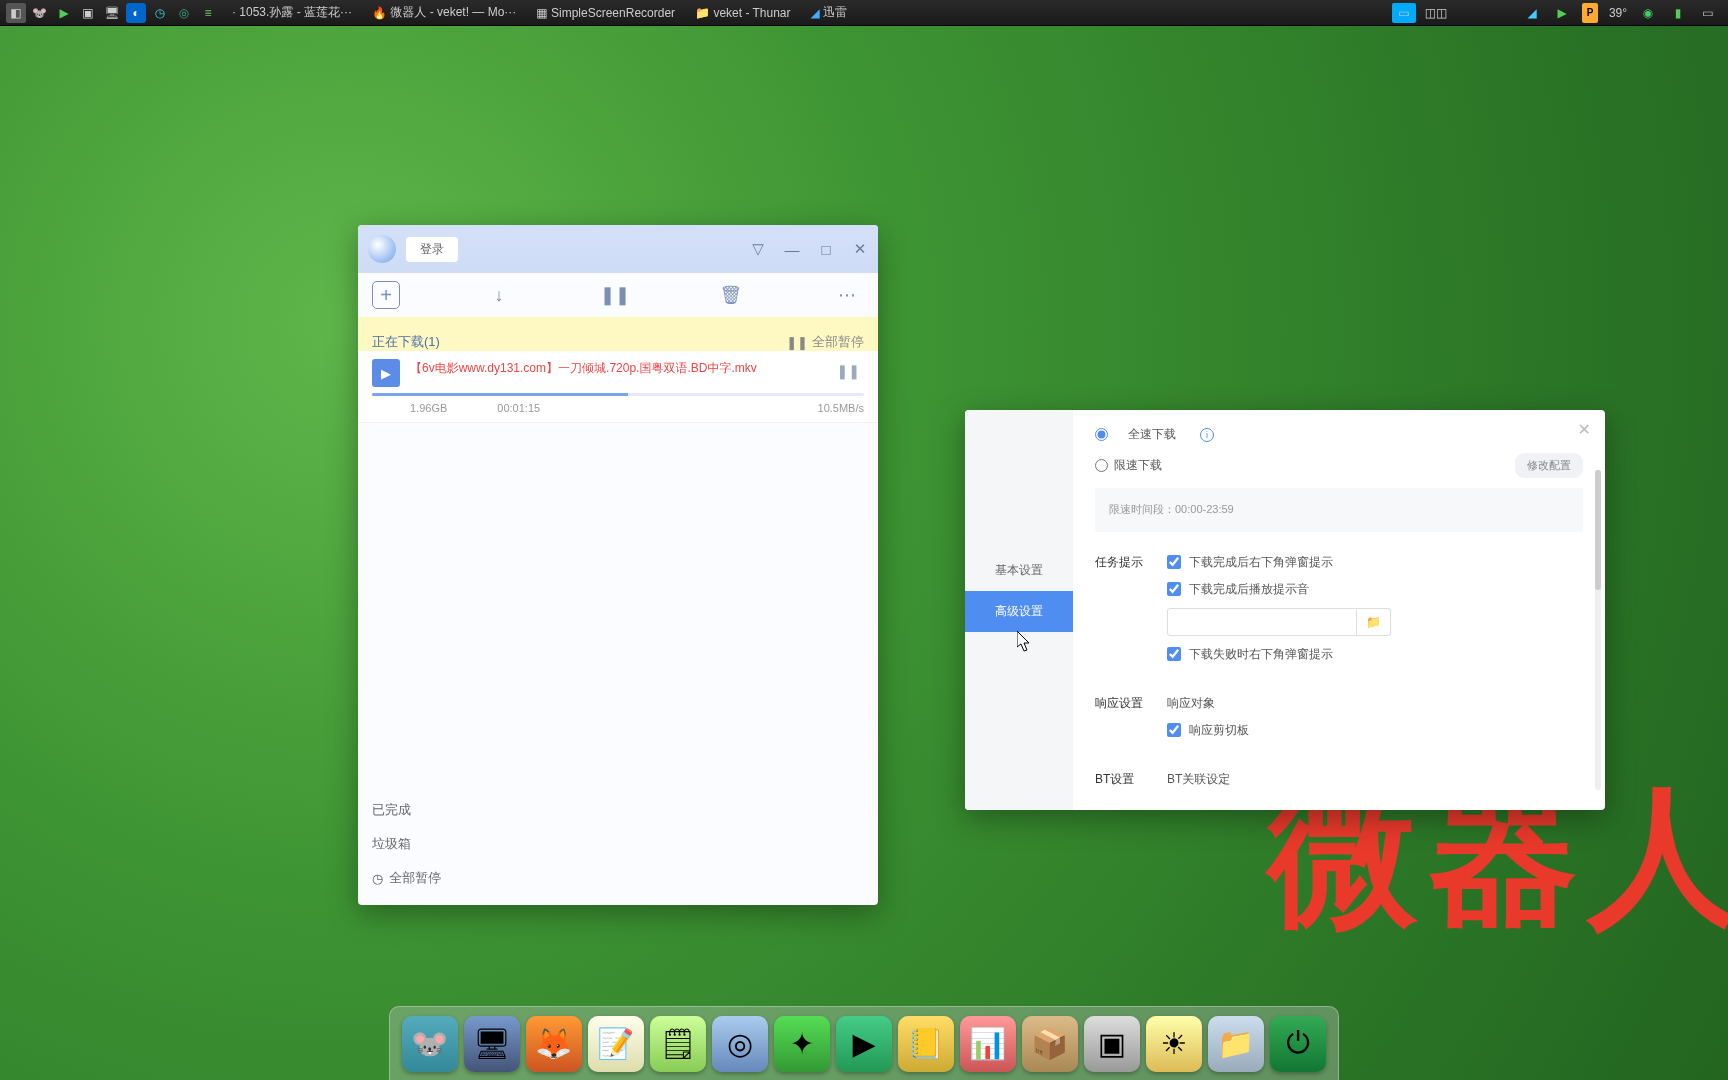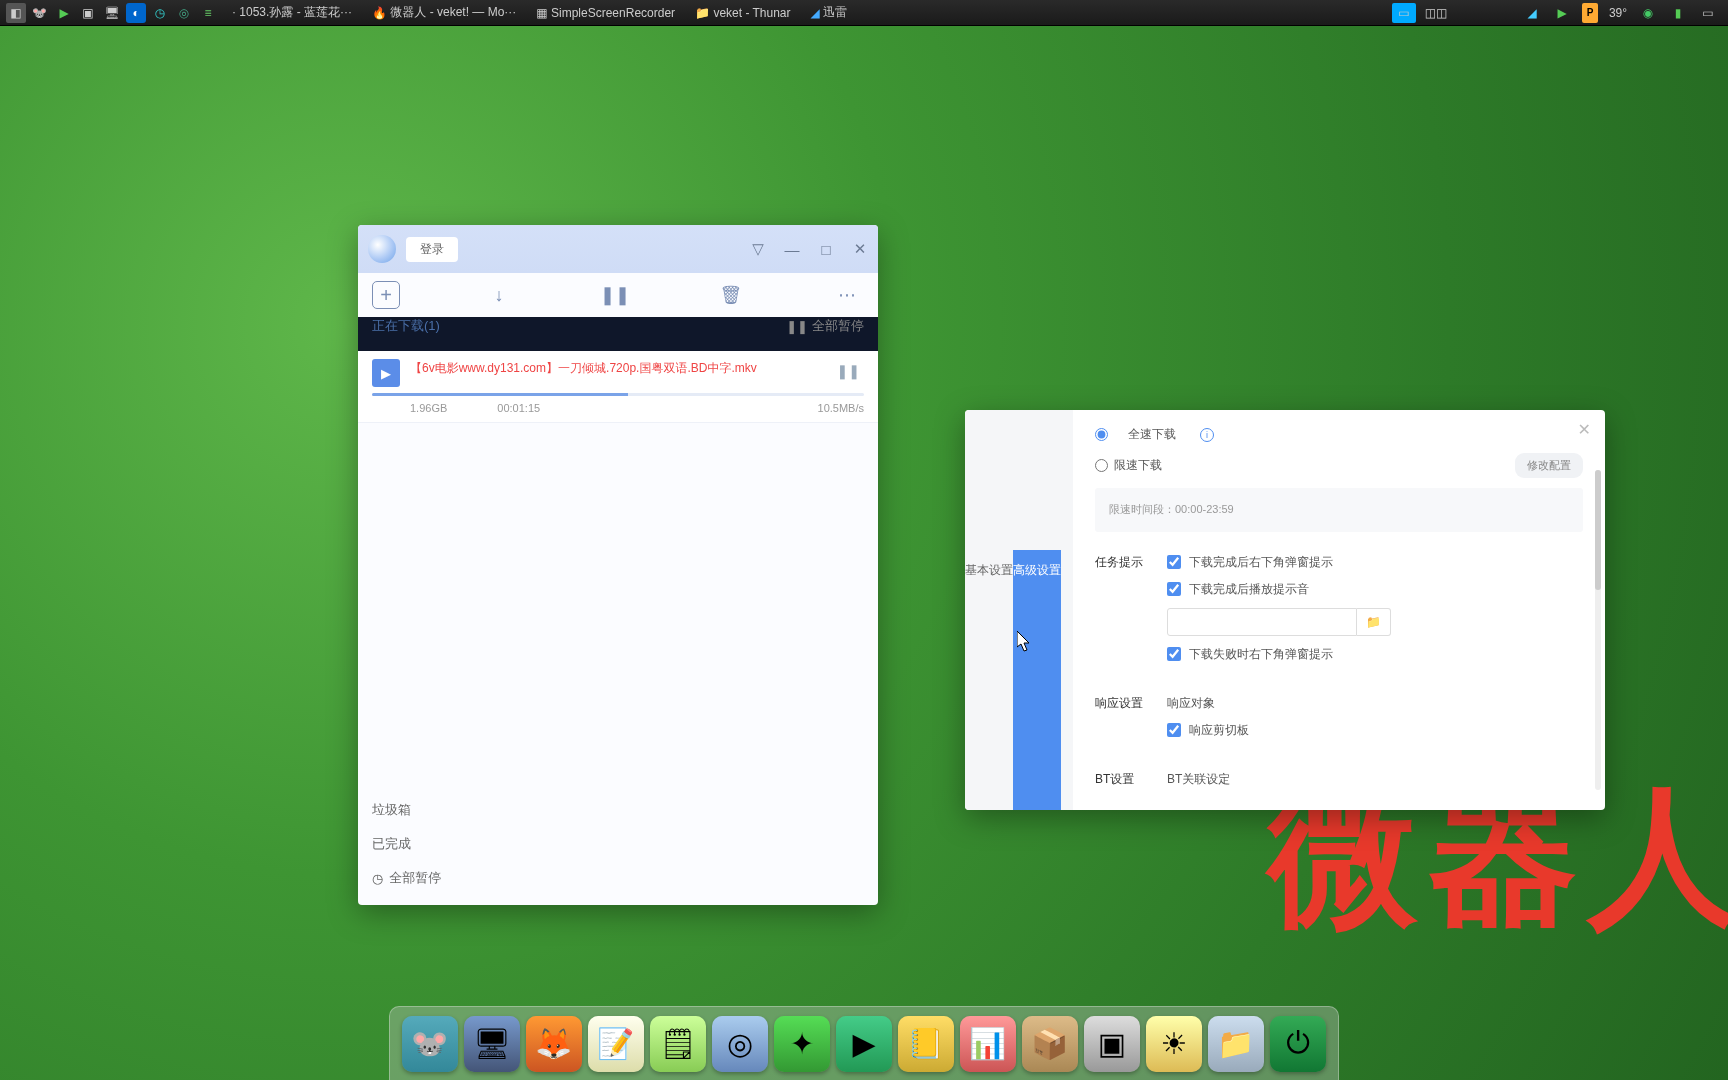--- a/index.html
+++ b/index.html
@@ -17,37 +17,37 @@
 .win{position:absolute;background:#fff;border-radius:4px;box-shadow:0 8px 30px rgba(0,0,0,.35);z-index:20;overflow:hidden}
 .win1{left:358px;top:225px;width:520px;height:680px;background:#fbfcff}
 .w1-title{height:48px;background:linear-gradient(#d4e0f8,#cfdcf6);display:flex;align-items:center;padding:0 10px}
 .w1-logo{width:28px;height:28px;border-radius:50%;background:radial-gradient(circle at 35% 35%,#fff,#aecaf5 55%,#6da2e8);margin-right:10px}
 .w1-login{background:#fff;border:none;padding:4px 14px;border-radius:4px;font-size:12px;color:#666;cursor:pointer}
 .w1-ctrls{margin-left:auto;display:flex;gap:18px;color:#6b7a93}
 .w1-ctrl{width:16px;height:16px;display:flex;align-items:center;justify-content:center;cursor:pointer;font-size:15px}
 .w1-toolbar{height:44px;display:flex;align-items:center;justify-content:space-between;padding:0 14px;color:#7b8fb5}
 .w1-tbtn{width:34px;height:34px;display:flex;align-items:center;justify-content:center;cursor:pointer;font-size:18px}
 .w1-add{width:28px;height:28px;border:1.5px solid #7b8fb5;border-radius:5px;display:flex;align-items:center;justify-content:center;font-size:20px;color:#7b8fb5}
-.w1-tabs{height:34px;display:flex;align-items:flex-start;padding:0 14px;font-size:13px;color:#666;background:#0f172a}
+.w1-tabs{height:34px;display:flex;align-items:flex-end;padding:0 14px;font-size:13px;color:#666;background:#fef9c3}
 .w1-tab-active{color:#4a6fa8}
 .w1-pauseall{margin-left:auto;display:flex;align-items:center;gap:4px;color:#888;cursor:pointer}
 .w1-item{padding:8px 14px;background:#fff;border-bottom:1px solid #eef1f8}
 .w1-item-row1{display:flex;align-items:flex-start;gap:10px}
 .w1-thumb{width:28px;height:28px;background:#5b8de8;border-radius:3px;display:flex;align-items:center;justify-content:center;color:#fff;font-size:13px;flex-shrink:0}
 .w1-fname{font-size:12px;color:#ef4444;line-height:1.5;flex:1}
 .w1-ipause{color:#9ab;font-size:14px;cursor:pointer;padding:4px}
 .w1-prog{height:3px;background:#e5ebf6;border-radius:2px;margin-top:6px;overflow:hidden}
 .w1-prog-fill{height:100%;width:52%;background:#7aa3e8}
 .w1-meta{display:flex;font-size:11px;color:#999;margin-top:6px;padding-left:38px}
 .w1-meta span:nth-child(2){margin-left:50px}
 .w1-meta span:last-child{margin-left:auto}
 .w1-bottom{position:absolute;bottom:0;left:0;right:0;padding:10px 14px;font-size:13px;color:#666}
 .w1-blink{padding:8px 0;cursor:pointer;display:flex;align-items:center;gap:6px}
 .win2{left:965px;top:410px;width:640px;height:400px;background:#fff;display:flex}
-.w2-side{width:108px;background:#f5f6f8;display:flex;padding-top:140px}
+.w2-side{width:108px;background:#f5f6f8;display:flex;flex-direction:column;padding-top:140px}
 .w2-sitem{padding:12px 0;text-align:center;font-size:12px;color:#666;cursor:pointer}
 .w2-sitem.active{background:#4f8ef0;color:#fff}
 .w2-main{flex:1;padding:16px 22px;font-size:12px;color:#555;position:relative;overflow:hidden}
 .w2-close{position:absolute;top:10px;right:14px;color:#bbb;font-size:16px;cursor:pointer}
 .w2-sec{display:flex;margin-bottom:22px}
 .w2-label{width:72px;color:#333;font-size:12px;flex-shrink:0}
 .w2-content{flex:1}
 .w2-radio{display:flex;align-items:center;gap:20px;margin-bottom:10px}
 .w2-radio input{accent-color:#4f8ef0}
 .w2-info{width:14px;height:14px;border:1px solid #4f8ef0;border-radius:50%;display:inline-flex;align-items:center;justify-content:center;font-size:9px;color:#4f8ef0;margin-left:4px}
@@ -139,22 +139,22 @@
     <div class="w1-prog">
         <div class="w1-prog-fill"></div>
       </div>
     <div class="w1-meta">
       <span>1.96GB</span>
       <span>00:01:15</span>
       <span>10.5MB/s</span>
     </div>
   </div>
   <div class="w1-bottom">
+    <div class="w1-blink">已完成</div>
     <div class="w1-blink">垃圾箱</div>
-    <div class="w1-blink">已完成</div>
     <div class="w1-blink">
         <span>◷</span>
         <span>全部暂停</span>
       </div>
   </div>
 </div>
 
 <div class="win win2">
   <div class="w2-side">
     <div class="w2-sitem">基本设置</div>

